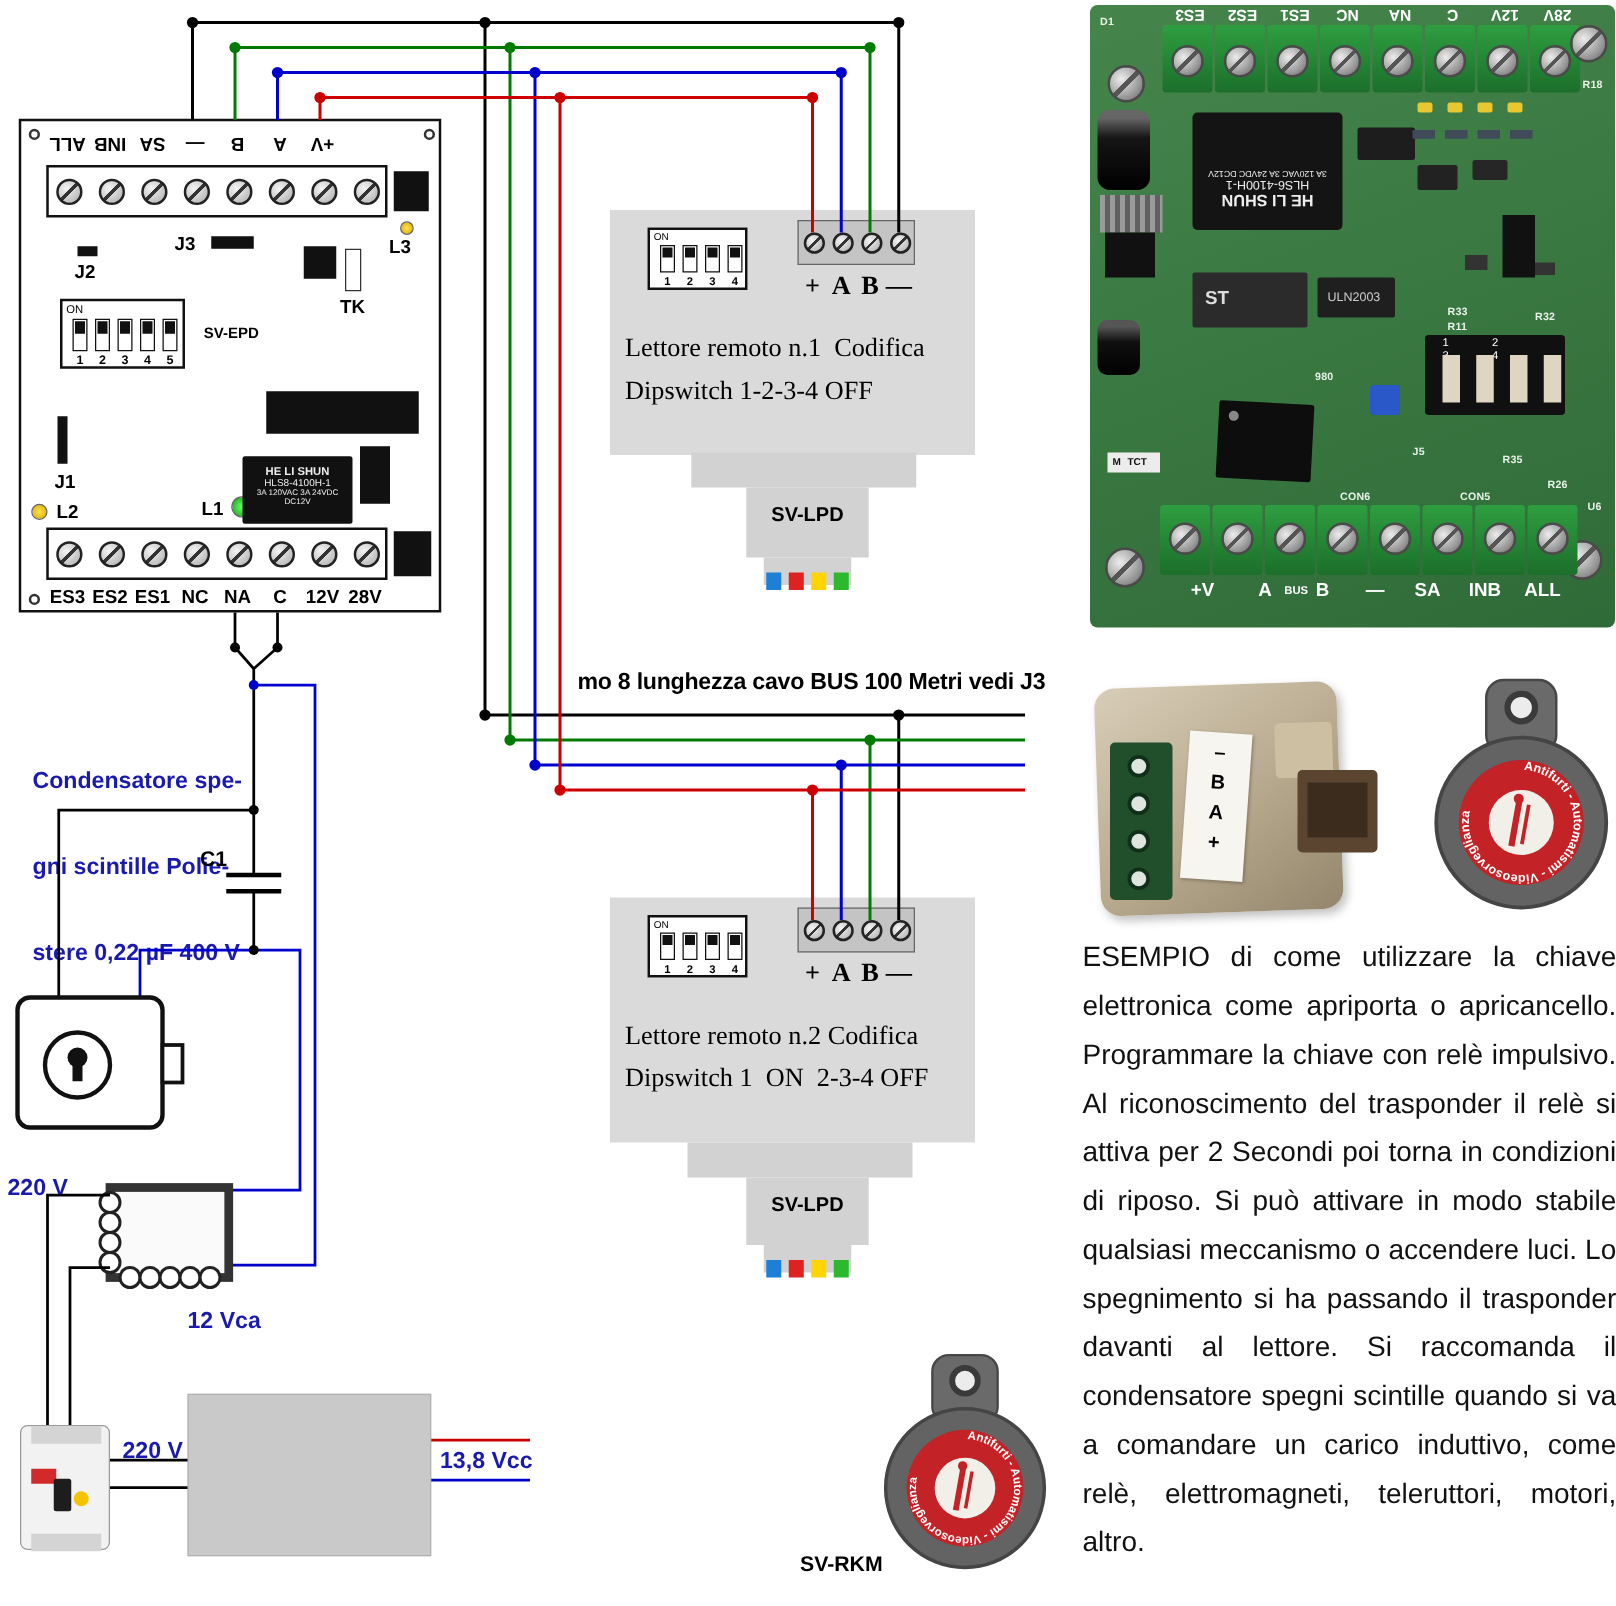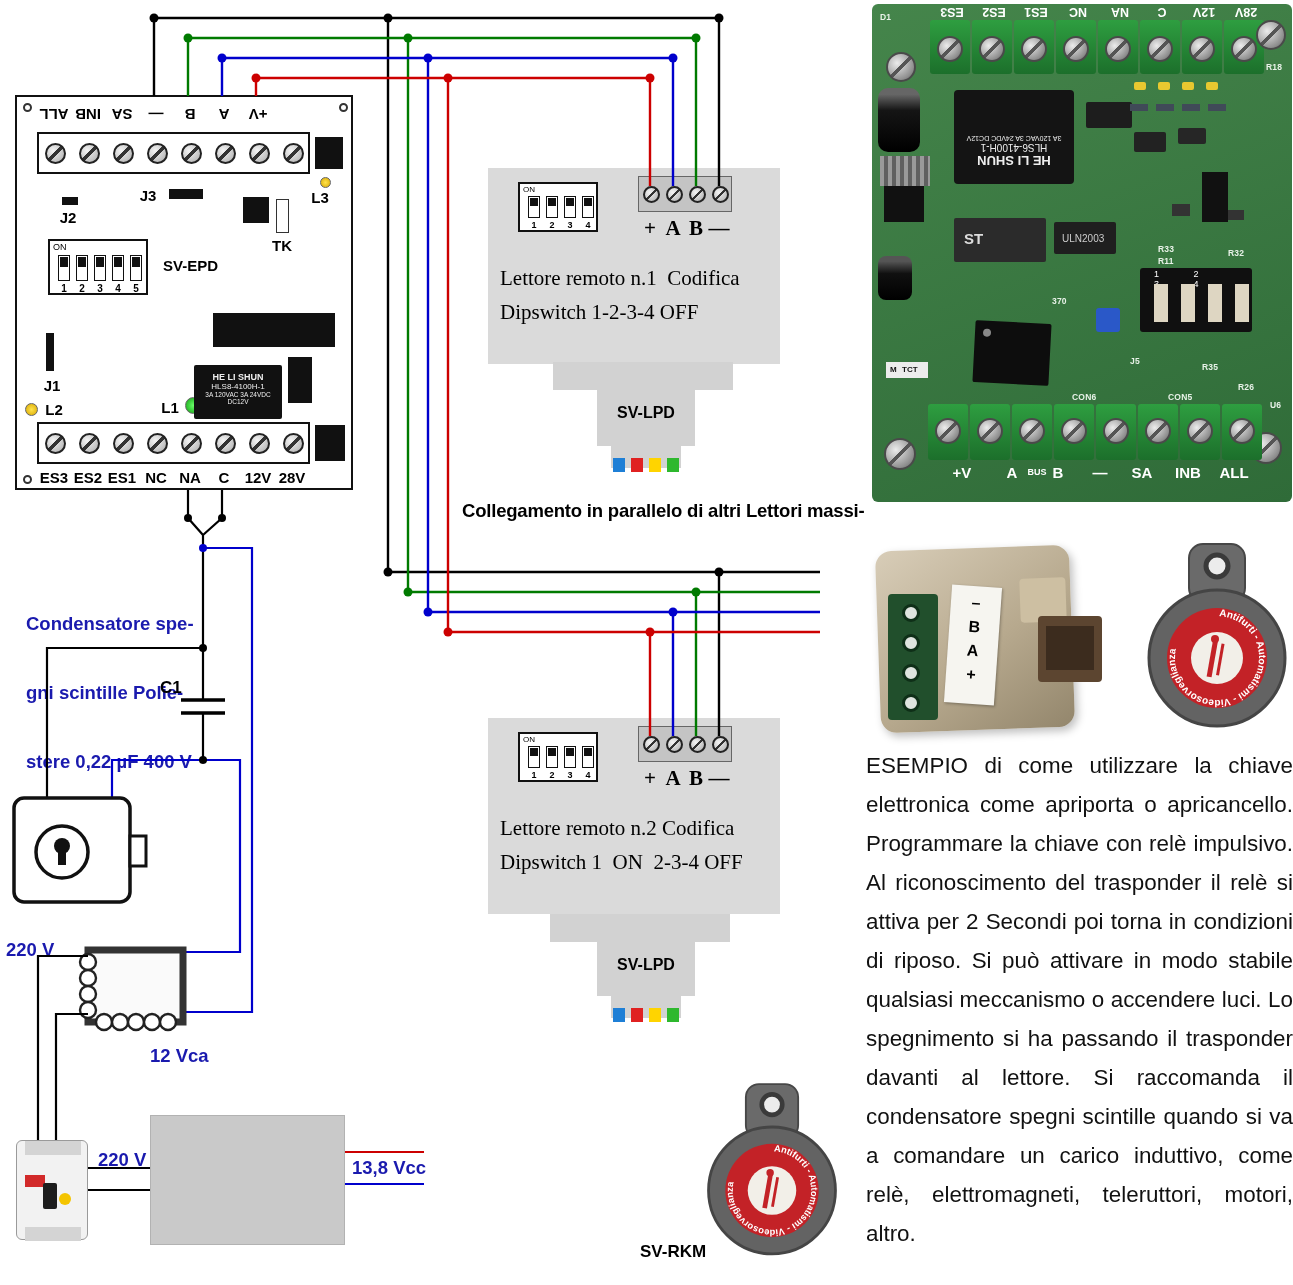--- a/index.html
+++ b/index.html
@@ -91,21 +91,21 @@
       <i class="dslot" style="left:44px;top:14px;height:26px"></i>
       <i class="dslot" style="left:62px;top:14px;height:26px"></i>
       <i class="dslot" style="left:80px;top:14px;height:26px"></i>
       <span class="dnum" style="left:6px;top:42px">1</span>
       <span class="dnum" style="left:24px;top:42px">2</span>
       <span class="dnum" style="left:42px;top:42px">3</span>
       <span class="dnum" style="left:60px;top:42px">4</span>
       <span class="dnum" style="left:78px;top:42px">5</span>
     </div>
 
-    <span class="board-label" style="left:146px;top:160px;width:90px;font-size:15px;text-align:left">SV-EPD</span>
+    <span class="board-label" style="left:146px;top:160px;width:90px;font-size:12px;text-align:left">SV-EPD</span>
 
     <div class="abs blk" style="left:196px;top:216px;width:122px;height:34px"></div>
 
     <div class="abs blk" style="left:29px;top:236px;width:8px;height:38px"></div>
     <span class="board-label" style="left:22px;top:280px;width:26px">J1</span>
 
     <i class="led" style="left:8px;top:306px;width:13px;height:13px;background:radial-gradient(#ffe34d,#d9a800)"></i>
     <span class="board-label" style="left:24px;top:304px;width:26px">L2</span>
     <span class="board-label" style="left:140px;top:302px;width:26px">L1</span>
     <i class="led" style="left:168px;top:300px;width:17px;height:17px;background:radial-gradient(#6aff6a,#0f9d0f)"></i>
@@ -172,21 +172,21 @@
   <div class="lpd" style="left:553px;top:362px;width:180px;height:28px;z-index:5"></div>
   <div class="lpd" style="left:597px;top:390px;width:98px;height:56px;z-index:5">
     <div class="lpd-txt">SV-LPD</div>
   </div>
   <div class="lpd" style="left:611px;top:446px;width:70px;height:22px;z-index:5"></div>
   <i class="abs" style="left:613px;top:458px;width:12px;height:14px;background:#1e7fd6;z-index:6"></i>
   <i class="abs" style="left:631px;top:458px;width:12px;height:14px;background:#e02121;z-index:6"></i>
   <i class="abs" style="left:649px;top:458px;width:12px;height:14px;background:#ffd400;z-index:6"></i>
   <i class="abs" style="left:667px;top:458px;width:12px;height:14px;background:#2eb82e;z-index:6"></i>
 
-  <span class="busnote" style="left:462px;top:500px">Collegamento in parallelo di altri Lettori massi-</span>
+  <span class="busnote" style="left:462px;top:534px">mo 8 lunghezza cavo BUS 100 Metri vedi J3</span>
 
   <div class="rdr" style="left:488px;top:718px;width:292px;height:196px;z-index:5">
     <div class="dipbox" style="left:30px;top:14px;width:80px;height:50px">
       <span class="dip-on" style="font-size:8px">ON</span>
       <i class="dslot" style="left:8px;top:12px;height:22px"></i>
       <i class="dslot" style="left:26px;top:12px;height:22px"></i>
       <i class="dslot" style="left:44px;top:12px;height:22px"></i>
       <i class="dslot" style="left:62px;top:12px;height:22px"></i>
       <span class="dnum" style="left:6px;top:36px;font-size:9px">1</span>
       <span class="dnum" style="left:24px;top:36px;font-size:9px">2</span>
@@ -356,21 +356,21 @@
     <span class="silk" style="left:394px;top:58px">R18</span>
     <span class="silk" style="left:286px;top:240px">R33</span>
     <span class="silk" style="left:286px;top:252px">R11</span>
     <span class="silk" style="left:356px;top:244px">R32</span>
     <span class="silk" style="left:258px;top:352px">J5</span>
     <span class="silk" style="left:296px;top:388px">CON5</span>
     <span class="silk" style="left:200px;top:388px">CON6</span>
     <span class="silk" style="left:330px;top:358px">R35</span>
     <span class="silk" style="left:366px;top:378px">R26</span>
     <span class="silk" style="left:398px;top:396px">U6</span>
-    <span class="silk" style="left:180px;top:292px">370</span>
+    <span class="silk" style="left:180px;top:292px">980</span>
 
     <div class="pcb-blk" style="left:56px;top:400px;width:40px;height:56px">
         <i class="pscrew" style="left:7px;top:14px;width:26px;height:26px"></i>
       </div>
     <div class="pcb-blk" style="left:98px;top:400px;width:40px;height:56px">
         <i class="pscrew" style="left:7px;top:14px;width:26px;height:26px"></i>
       </div>
     <div class="pcb-blk" style="left:140px;top:400px;width:40px;height:56px">
         <i class="pscrew" style="left:7px;top:14px;width:26px;height:26px"></i>
       </div>

